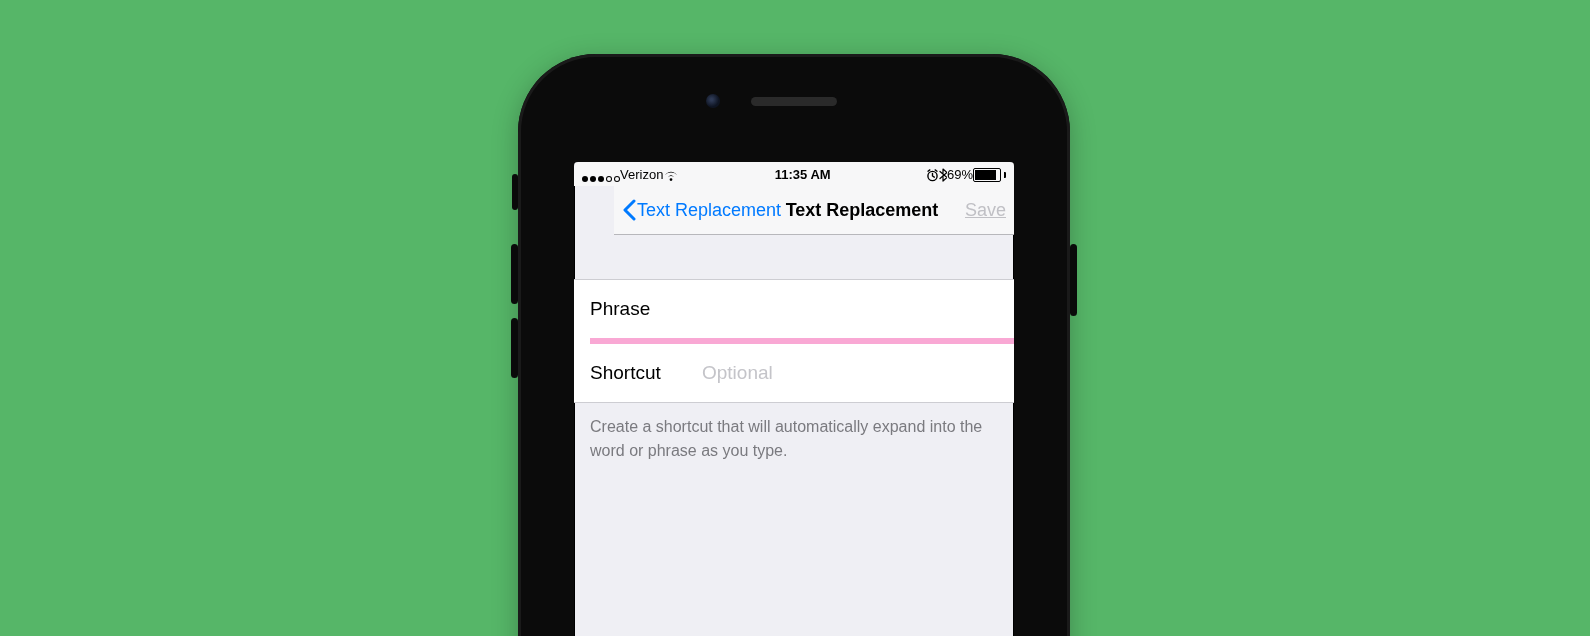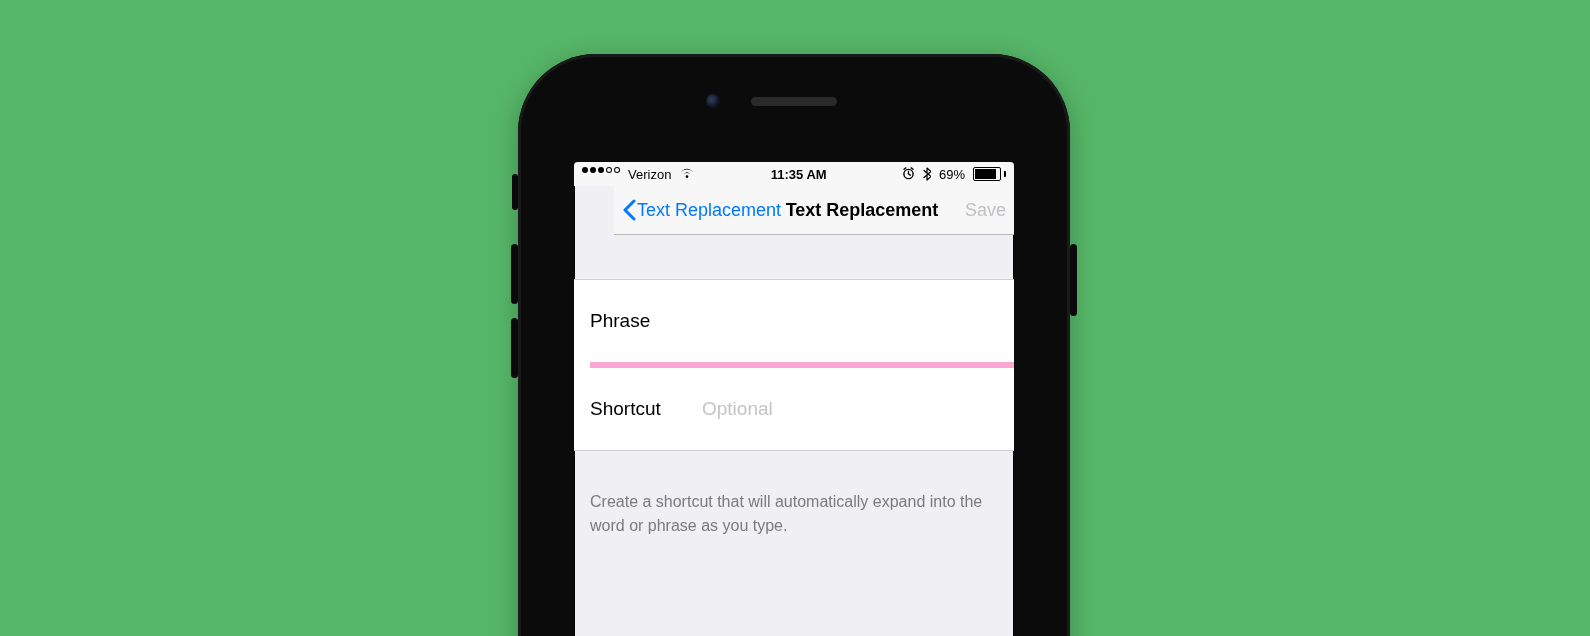--- a/index.html
+++ b/index.html
@@ -7,46 +7,46 @@
   .phone{position:absolute;left:518px;top:54px;width:552px;height:800px;background:#0b0b0b;border-radius:78px;box-shadow:inset 0 0 0 3px #1a1a1a, 0 6px 26px rgba(0,0,0,.25);}
   .side-btn{position:absolute;background:#0a0a0a;border-radius:4px;}
   .side-btn.silence{left:-6px;top:120px;width:6px;height:36px;}
   .side-btn.volup{left:-7px;top:190px;width:7px;height:60px;}
   .side-btn.voldn{left:-7px;top:264px;width:7px;height:60px;}
   .side-btn.power{right:-7px;top:190px;width:7px;height:72px;}
   .speaker{position:absolute;top:43px;left:50%;transform:translateX(-50%);width:86px;height:9px;border-radius:5px;background:#2a2a2a;}
   .camera{position:absolute;top:40px;left:50%;margin-left:-88px;width:14px;height:14px;border-radius:50%;background:radial-gradient(circle at 40% 40%,#2e3a55 10%,#0e1422 60%);}
   .screen{position:absolute;top:108px;left:50%;transform:translateX(-50%);width:440px;height:700px;background:#efeff4;border-radius:4px;overflow:hidden;display:flex;flex-direction:column;box-shadow:inset 0 0 0 1px #000;}
   .status{height:24px;background:#f7f7f8;display:flex;align-items:center;justify-content:space-between;padding:0 8px;font-size:13px;color:#000;}
-  .status .left,.status .right{display:flex;align-items:flex-start;gap:8px;}
+  .status .left,.status .right{display:flex;align-items:flex-end;gap:0;}
   .dots{display:flex;gap:2px;align-items:center;}
   .dot{width:6px;height:6px;border-radius:50%;background:#000;}
   .dot.open{background:transparent;box-shadow:inset 0 0 0 1px #000;}
   .wifi svg{display:block;}
   .clock{font-weight:600;}
   .alarm svg,.bt svg{display:block;}
   .batt{display:flex;align-items:center;gap:3px;}
   .batt .body{width:26px;height:12px;border:1px solid #000;border-radius:2px;position:relative;}
   .batt .fill{position:absolute;left:1px;top:1px;bottom:1px;width:79%;background:#000;}
   .batt .cap{width:2px;height:6px;background:#000;border-radius:0 1px 1px 0;}
   .nav{height:48px;background:#f7f7f8;border-bottom:1px solid #b7b7bb;display:flex;align-items:center;padding:0 8px;gap:4px;position:relative;margin-left:40px;}
   .back{display:flex;align-items:center;color:#007aff;font-size:18px;gap:1px;cursor:pointer;flex:0 0 auto;max-width:46%;white-space:nowrap;}
   .back svg{flex:0 0 auto;}
   .title{position:absolute;left:0;right:0;text-align:center;font-size:18px;font-weight:600;color:#000;pointer-events:none;}
   
   .title span{position:relative;left:48px;}
-  .save{margin-left:auto;color:#c0c0c5;font-size:18px;cursor:default;flex:0 0 auto;}
+  .save{margin-left:auto;color:#c0c0c5;font-size:18px;cursor:default;flex:0 0 auto;text-decoration:underline;}
   .section-space{height:44px;}
   .list{background:#fff;border-top:1px solid #cdcdd2;border-bottom:1px solid #cdcdd2;}
-  .row{display:flex;align-items:center;height:58px;padding:12px 16px;font-size:19px;color:#000;gap:18px;}
+  .row{display:flex;align-items:center;height:58px;padding:0 16px;font-size:19px;color:#000;gap:18px;}
   .row + .row{border-top:6px solid #f9a8d4;margin-left:16px;padding-left:0;}
   .row-label{min-width:92px;}
   .row-input{flex:1;border:0;outline:0;font-size:19px;color:#000;background:transparent;}
   .row-input::placeholder{color:#c4c4c9;}
-  .footer-note{padding:28px 16px;color:#7a7a7f;font-size:16px;line-height:1.5;margin-top:11px;}
+  .footer-note{padding:12px 16px;color:#7a7a7f;font-size:16px;line-height:1.5;}
 </style>
 </head>
 <body>
 
 <div class="stage">
   <div class="phone">
     <div class="side-btn silence"></div>
     <div class="side-btn volup"></div>
     <div class="side-btn voldn"></div>
     <div class="side-btn power"></div>

